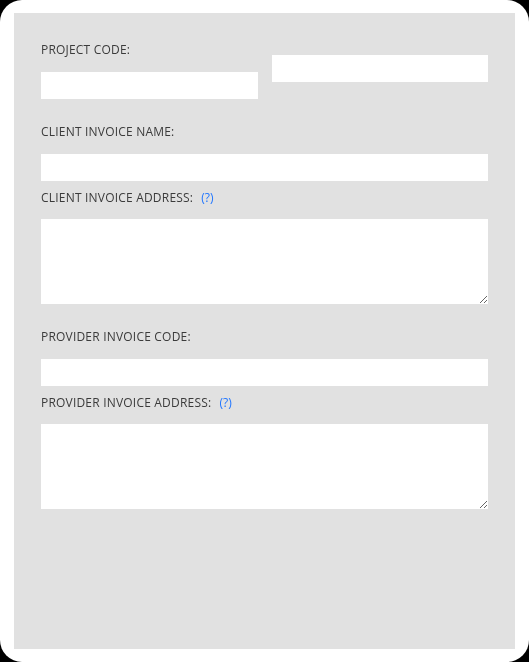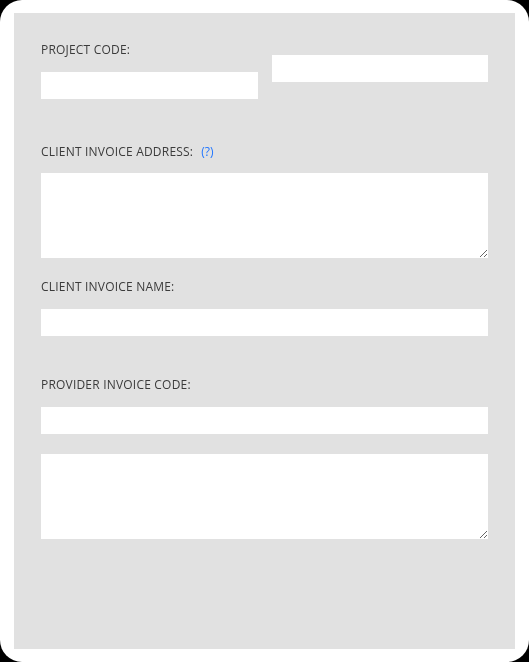--- a/index.html
+++ b/index.html
@@ -28,21 +28,21 @@
       overflow: hidden;
     }
     .row {
       display: flex;
       gap: 14px;
     }
     .row .field {
       flex: 1;
     }
     .field {
-      margin-bottom: 20px;
+      margin-bottom: 4px;
     }
     .label {
       font-size: 12px;
       font-weight: 400;
       color: #3b3b3b;
       letter-spacing: 0.2px;
     }
     .hint {
       color: #2176ff;
       font-size: 12px;
@@ -94,37 +94,41 @@
         <input type="text" class="input" value="" style="">
       </div>
       <div class="field">
         <input type="text" class="input" value="" style="">
       </div>
     </div>
 
     <div class="section-gap"></div>
 
     <div class="field">
+      <div class="label">CLIENT INVOICE NAME:</div>
+      <input type="text" class="input" value="" style="">
+    </div>
+
+    <div class="field">
       <div>
         <span class="label">CLIENT INVOICE ADDRESS:</span>
         <span class="hint">(?)</span>
       </div>
       <textarea class="textarea ta-client" style=""></textarea>
-    </div>
-
-    <div class="field">
-      <div class="label">CLIENT INVOICE NAME:</div>
-      <input type="text" class="input" value="" style="">
     </div>
 
     <div class="section-gap"></div>
 
     <div class="field">
       <div class="label">PROVIDER INVOICE CODE:</div>
       <input type="text" class="input" value="" style="">
     </div>
 
     <div class="field">
+      <div>
+        <span class="label">PROVIDER INVOICE ADDRESS:</span>
+        <span class="hint">(?)</span>
+      </div>
       <textarea class="textarea ta-provider" style=""></textarea>
     </div>
 
   </div>
 </div>
 
 </body></html>

